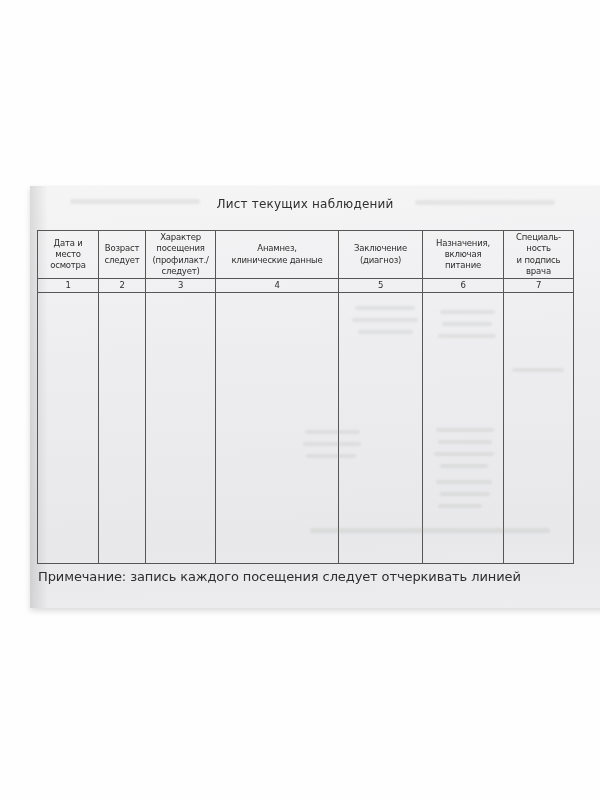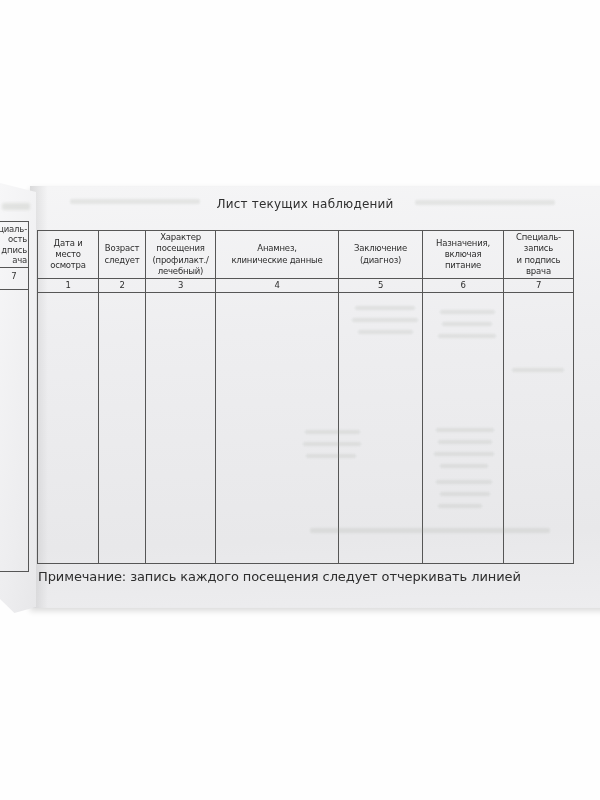--- a/index.html
+++ b/index.html
@@ -101,30 +101,30 @@
       </colgroup>
       <tbody>
           <tr class="hdr-row">
         <th>Дата и место
 осмотра</th>
         <th>Возраст
 следует</th>
         <th>Характер
 посещения
 (профилакт./
-лечебный)</th>
+следует)</th>
         <th>Анамнез,
 клинические данные</th>
         <th>Заключение
 (диагноз)</th>
         <th>Назначения,
 включая
 питание</th>
         <th>Специаль-
-запись
+ность
 и подпись
 врача</th>
       </tr>
       <tr class="num-row">
         <td>1</td>
         <td>2</td>
         <td>3</td>
         <td>4</td>
         <td>5</td>
         <td>6</td>
@@ -159,27 +159,14 @@
     <div class="bleed" style="left:406px; top:242px; width:58px;  height:4px;"></div>
     <div class="bleed" style="left:408px; top:254px; width:54px;  height:4px;"></div>
     <div class="bleed" style="left:404px; top:266px; width:60px;  height:4px;"></div>
     <div class="bleed" style="left:410px; top:278px; width:48px;  height:4px;"></div>
     <div class="bleed" style="left:406px; top:294px; width:56px;  height:4px;"></div>
     <div class="bleed" style="left:410px; top:306px; width:50px;  height:4px;"></div>
     <div class="bleed" style="left:408px; top:318px; width:44px;  height:4px;"></div>
     <div class="bleed" style="left:280px; top:342px; width:240px; height:5px;"></div>
   </div>
 
-  <div class="page-strip">
-    <div class="strip-bleed"></div>
-    <div class="strip-line-h" style="left:0; top:38px;  width:29px;"></div>
-    <div class="strip-text">циаль-
-ость
-дпись
-ача</div>
-    <div class="strip-line-h" style="left:0; top:84px;  width:29px;"></div>
-    <div class="strip-num">7</div>
-    <div class="strip-line-h" style="left:0; top:106px; width:29px;"></div>
-    <div class="strip-line-v" style="left:28px; top:38px; height:351px;"></div>
-    <div class="strip-line-h" style="left:0; top:388px; width:28px;"></div>
-  </div>
 
 </div>
 
 </body></html>

